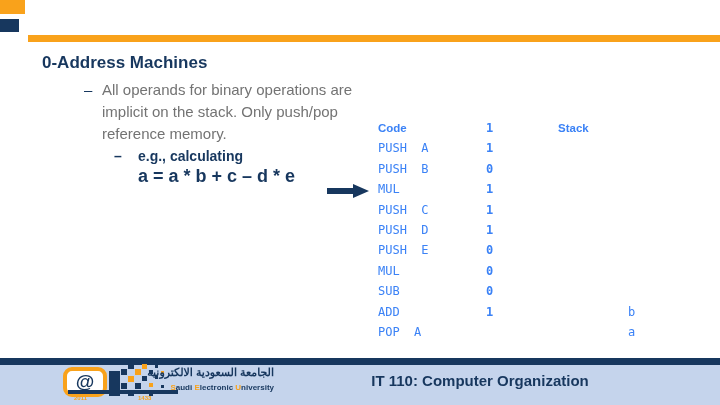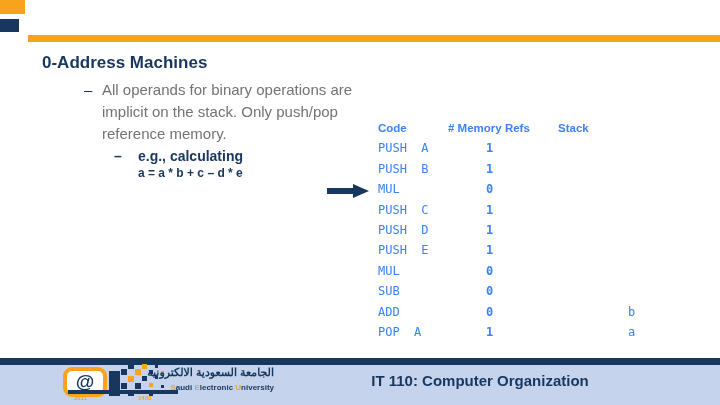--- a/index.html
+++ b/index.html
@@ -16,21 +16,21 @@
   }
   .title-rule{position:absolute;left:28px;top:35px;width:692px;height:7px;background:#f9a21b;}
   
   .section-heading{
     position:absolute;left:42px;top:53px;font-size:17px;font-weight:bold;color:#17375e;white-space:nowrap;
   }
   .b1-dash{position:absolute;left:84px;top:79px;font-size:15px;line-height:22px;color:#17375e;}
   .b1-text{position:absolute;left:102px;top:79px;width:292px;font-size:15px;line-height:22px;color:#737373;}
   .b2-dash{position:absolute;left:114px;top:148px;font-size:14px;font-weight:bold;color:#17375e;}
   .b2-line1{position:absolute;left:138px;top:148px;font-size:14px;font-weight:bold;color:#17375e;white-space:nowrap;}
-  .b2-line2{position:absolute;left:138px;top:166px;font-size:12px;font-weight:bold;color:#17375e;white-space:nowrap;}
+  .b2-line2{position:absolute;left:138px;top:166px;font-size:18px;font-weight:bold;color:#17375e;white-space:nowrap;}
   .arrow{position:absolute;left:327px;top:184px;}
   
   .tcol{position:absolute;top:118px;color:#3b82f6;}
   .tcol .trow{height:20.4px;line-height:20.4px;white-space:pre;}
   .tcol-code{left:378px;}
   .tcol-refs{left:448px;}
   .tcol-stack{left:558px;}
   .th{font-family:"Liberation Sans",sans-serif;font-size:11.5px;font-weight:bold;}
   .mono{font-family:"DejaVu Sans Mono",monospace;font-size:12px;}
   .tcol-refs .mono{padding-left:38px;font-weight:bold;}
@@ -91,21 +91,20 @@
     <div class="trow mono">PUSH  C</div>
     <div class="trow mono">PUSH  D</div>
     <div class="trow mono">PUSH  E</div>
     <div class="trow mono">MUL</div>
     <div class="trow mono">SUB</div>
     <div class="trow mono">ADD</div>
     <div class="trow mono">POP  A</div>
   </div>
 
   <div class="tcol tcol-refs">
-    <div class="trow th"># Memory Refs</div>
     <div class="trow mono">1</div>
     <div class="trow mono">1</div>
     <div class="trow mono">0</div>
     <div class="trow mono">1</div>
     <div class="trow mono">1</div>
     <div class="trow mono">1</div>
     <div class="trow mono">0</div>
     <div class="trow mono">0</div>
     <div class="trow mono">0</div>
     <div class="trow mono">1</div>

